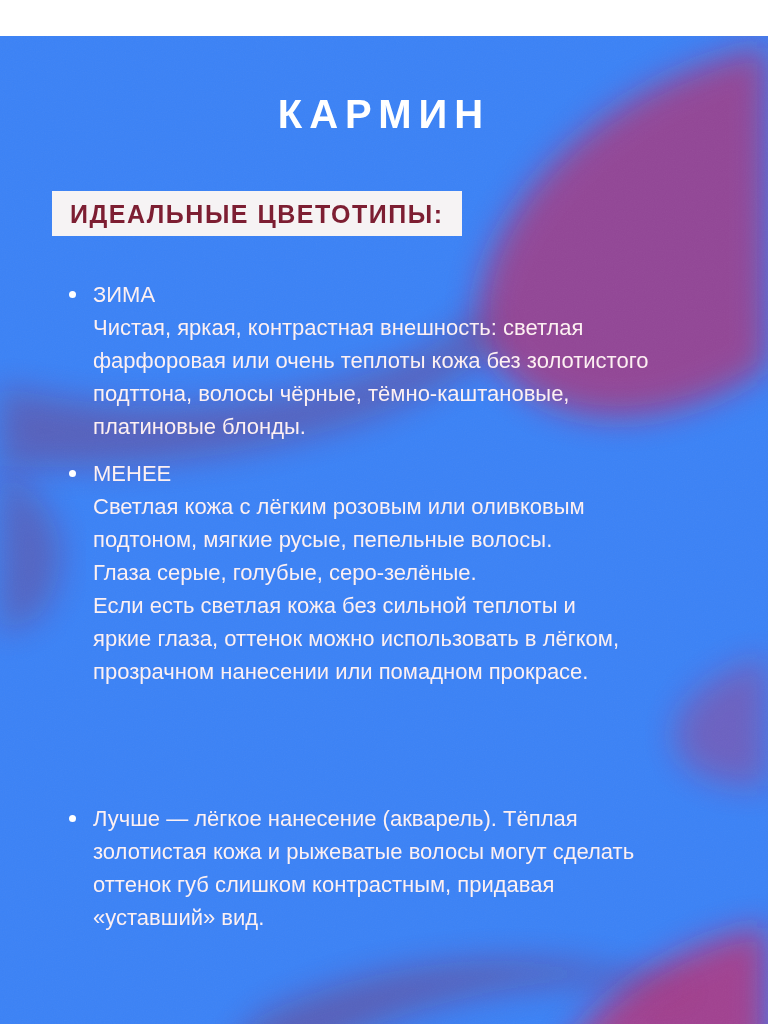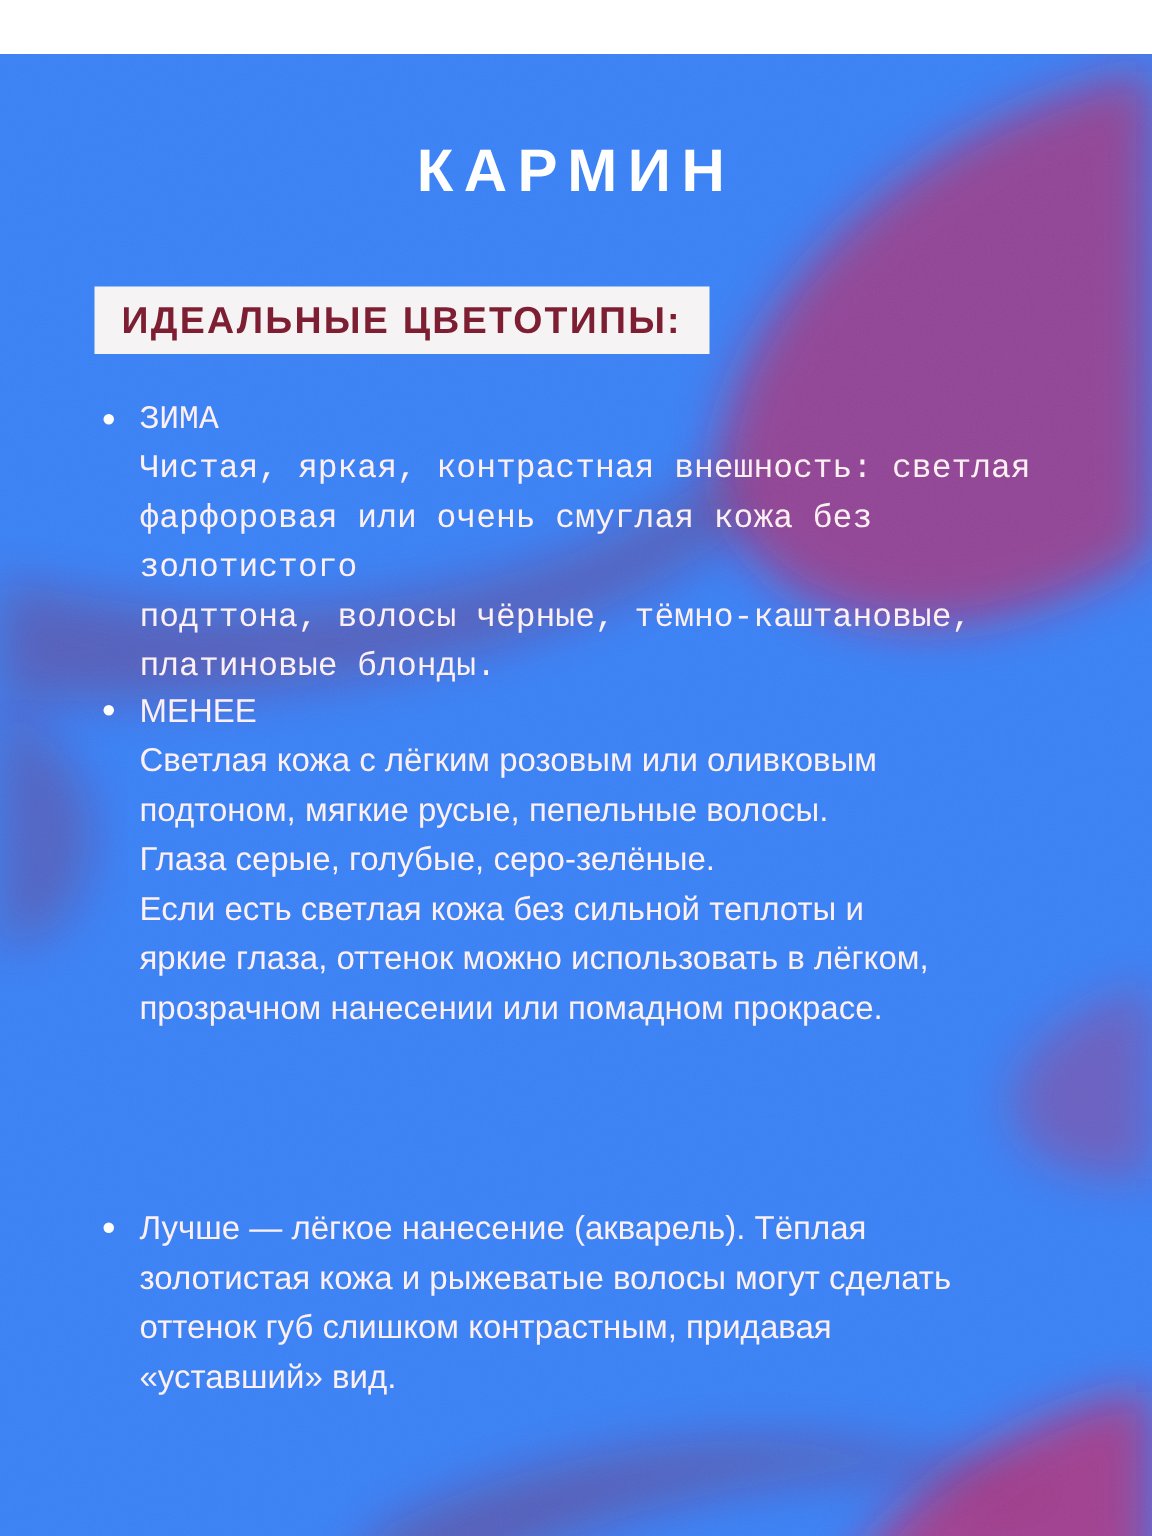--- a/index.html
+++ b/index.html
@@ -24,41 +24,41 @@
     margin: 0;
     text-align: center;
     color: #ffffff;
     font-size: 40px;
     line-height: 42px;
     font-weight: 700;
     letter-spacing: 7px;
   }
   .heading-box {
     position: absolute;
-    left: 63px;
+    left: 52px;
     background: #f6f3f4;
     color: #7d1e32;
     font-weight: 700;
     font-size: 25px;
     line-height: 28px;
     letter-spacing: 1.5px;
     padding: 9px 18px 8px 18px;
     white-space: nowrap;
   }
   .heading-box.first  { top: 155px; }
   .heading-box.second { top: 690px; }
   .list-item {
     position: absolute;
     left: 68px;
     width: 662px;
     color: #fdf0f2;
     font-size: 22px;
     line-height: 33px;
   }
-  .list-item.winter { top: 227px; font-family: Liberation Mono, monospace; }
+  .list-item.winter { top: 242px; }
   .list-item.summer { top: 421px; }
   .list-item.autumn { top: 766px; }
   .bullet {
     position: absolute;
     left: 1px;
     top: 13px;
     width: 7px;
     height: 7px;
     border-radius: 50%;
     background: #ffffff;
@@ -95,21 +95,21 @@
 
   <div class="heading-box first">
     <span>ИДЕАЛЬНЫЕ ЦВЕТОТИПЫ:</span>
   </div>
 
   <div class="list-item winter">
     <span class="bullet"></span>
     <div class="item-content">
       <div class="item-title">ЗИМА</div>
       <div class="item-desc">Чистая, яркая, контрастная внешность: светлая
-фарфоровая или очень смуглая кожа без золотистого
+фарфоровая или очень теплоты кожа без золотистого
 подттона, волосы чёрные, тёмно-каштановые,
 платиновые блонды.</div>
     </div>
   </div>
 
   <div class="list-item summer">
     <span class="bullet"></span>
     <div class="item-content">
       <div class="item-title">МЕНЕЕ</div>
       <div class="item-desc">Светлая кожа с лёгким розовым или оливковым

